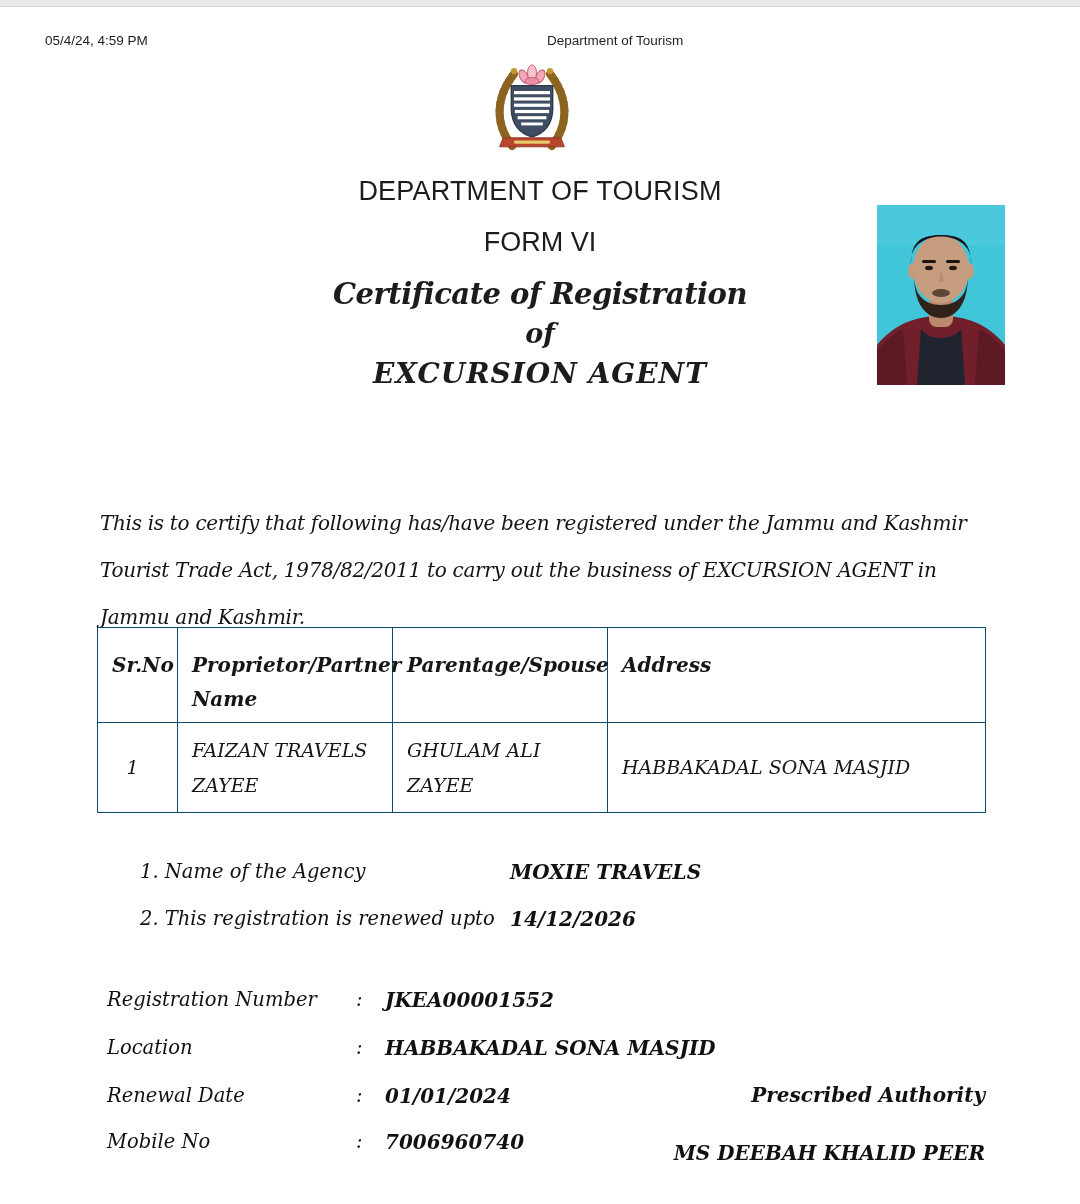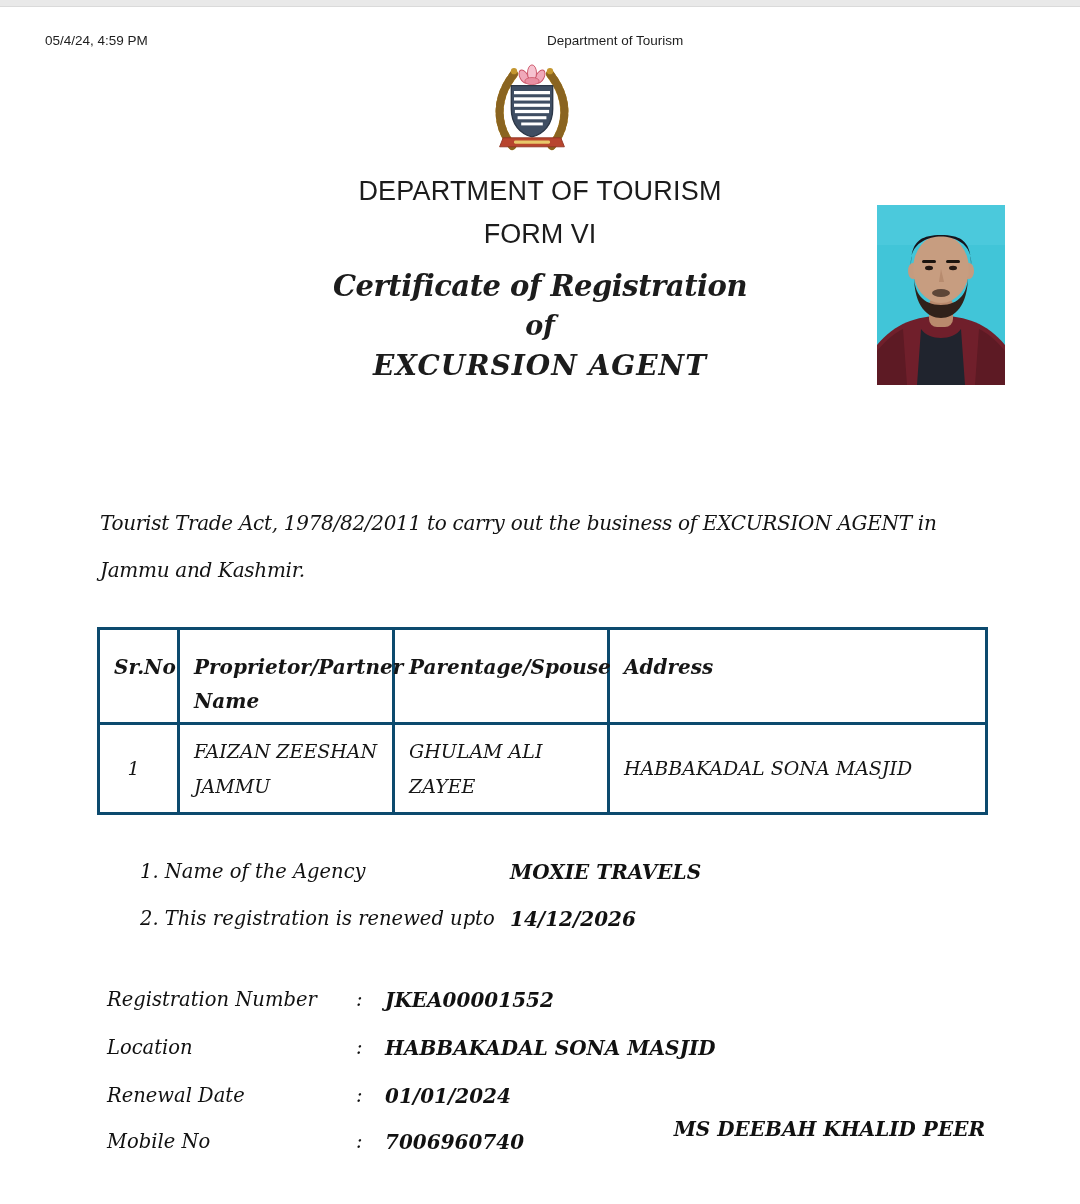--- a/index.html
+++ b/index.html
@@ -24,42 +24,42 @@
     font-size: 13.5px; color: #1e1e1e;
   }
   .emblem {
     position: absolute; left: 487px; top: 58px; width: 90px; height: 102px;
   }
   .title-block {
     position: absolute; top: 176px; left: 0; width: 1080px;
     text-align: center; color: #1c1c1c;
   }
   .t-dept, .t-govt { font-size: 27px; line-height: 31px; letter-spacing: 0.2px; }
-  .t-form { font-size: 27px; margin-top: 12px; }
+  .t-form { font-size: 27px; margin-top: 20px; }
   .t-cert1 { font-family: "DejaVu Serif", serif; font-style: italic; font-weight: bold;
              font-size: 29px; letter-spacing: -0.5px; margin-top: 16px; line-height: 40px; }
   .t-cert2 { font-family: "DejaVu Serif", serif; font-style: italic; font-weight: bold;
              font-size: 27px; line-height: 40px; }
   .t-cert3 { font-family: "DejaVu Serif", serif; font-style: italic; font-weight: bold;
              font-size: 28px; line-height: 40px; letter-spacing: 1px; }
   .photo {
     position: absolute; left: 877px; top: 205px; width: 128px; height: 180px;
   }
   .certify {
     position: absolute; left: 100px; top: 500px;
     font-family: "DejaVu Serif", serif; font-style: italic;
     font-size: 20px; line-height: 47px; letter-spacing: -0.3px;
     white-space: nowrap; color: #141414;
   }
   table.reg-table {
     position: absolute; left: 97px; top: 627px; width: 888px;
     border-collapse: collapse; table-layout: fixed;
     font-family: "DejaVu Serif", serif; font-style: italic; color: #161616;
   }
-  table.reg-table th, table.reg-table td { border: 3px solid #0c4a6e; }
+  table.reg-table th, table.reg-table td { border: 1px solid #0c4a6e; }
   table.reg-table th {
     height: 95px; vertical-align: top; text-align: left;
     padding: 20px 10px 0 14px; font-size: 20px; font-weight: bold; line-height: 34px;
   }
   table.reg-table td {
     height: 90px; vertical-align: middle;
     padding: 0 10px 0 14px; font-size: 19px; line-height: 35px;
   }
   table.reg-table td.center { text-align: center; padding-left: 0; }
   .agency-row { position: absolute; left: 0; width: 1080px; }
@@ -161,20 +161,21 @@
     <rect x="69" y="55" width="14" height="3" rx="1.5" fill="#1c140e"></rect>
 
     <ellipse cx="52" cy="63" rx="4" ry="2.2" fill="#241812"></ellipse>
     <ellipse cx="76" cy="63" rx="4" ry="2.2" fill="#241812"></ellipse>
 
     <path d="M64,64 L62,77 L67,77 Z" fill="#ab7f62" opacity="0.6"></path>
   </svg>
 </div>
 
 <div class="certify">
+  <div>This is to certify that following has/have been registered under the Jammu and Kashmir</div>
   <div>Tourist Trade Act, 1978/82/2011 to carry out the business of EXCURSION AGENT in</div>
   <div>Jammu and Kashmir.</div>
 </div>
 
 <table class="reg-table">
   <colgroup>
     <col style="width:80px">
       <col style="width:215px">
       <col style="width:215px">
       <col style="width:378px">
@@ -183,21 +184,21 @@
     <tr>
       <th>Sr.No</th>
       <th>Proprietor/Partner Name</th>
       <th>Parentage/Spouse</th>
       <th>Address</th>
     </tr>
   </thead>
   <tbody>
     <tr>
       <td class="center">1</td>
-      <td>FAIZAN ZEESHAN JAMMU</td>
+      <td>FAIZAN TRAVELS ZAYEE</td>
       <td>GHULAM ALI ZAYEE</td>
       <td>HABBAKADAL SONA MASJID</td>
     </tr>
   </tbody>
 </table>
 
 <div class="agency-row" style="top:860px">
   <span class="agency-label">1. Name of the Agency</span>
   <span class="agency-value">MOXIE TRAVELS</span>
 </div>
@@ -221,14 +222,15 @@
   <span class="detail-colon">:</span>
   <span class="detail-value">01/01/2024</span>
 </div>
 <div class="detail-row" style="top:1130px">
   <span class="detail-label">Mobile No</span>
   <span class="detail-colon">:</span>
   <span class="detail-value">7006960740</span>
 </div>
 
 <div class="authority-block">
+  <div>Prescribed Authority</div>
   <div class="authority-name">MS DEEBAH KHALID PEER</div>
 </div>
 
 </body></html>

